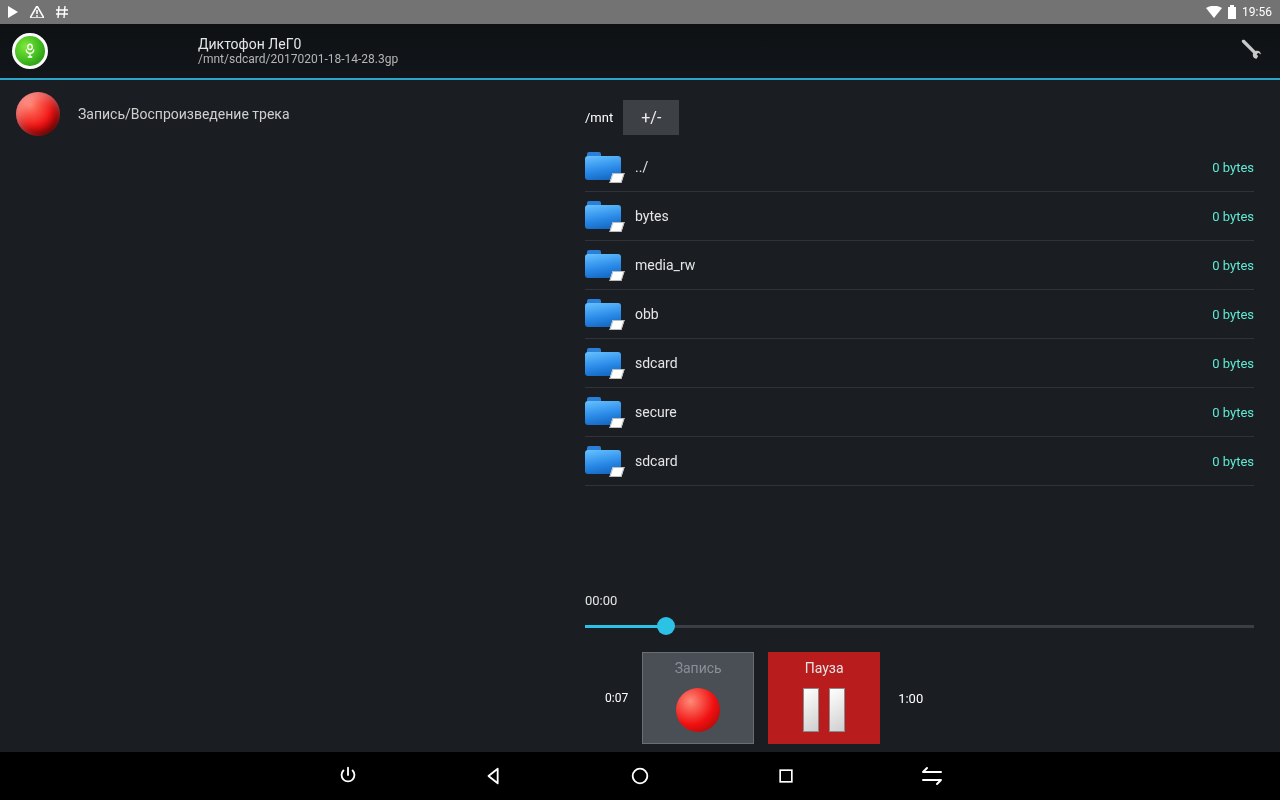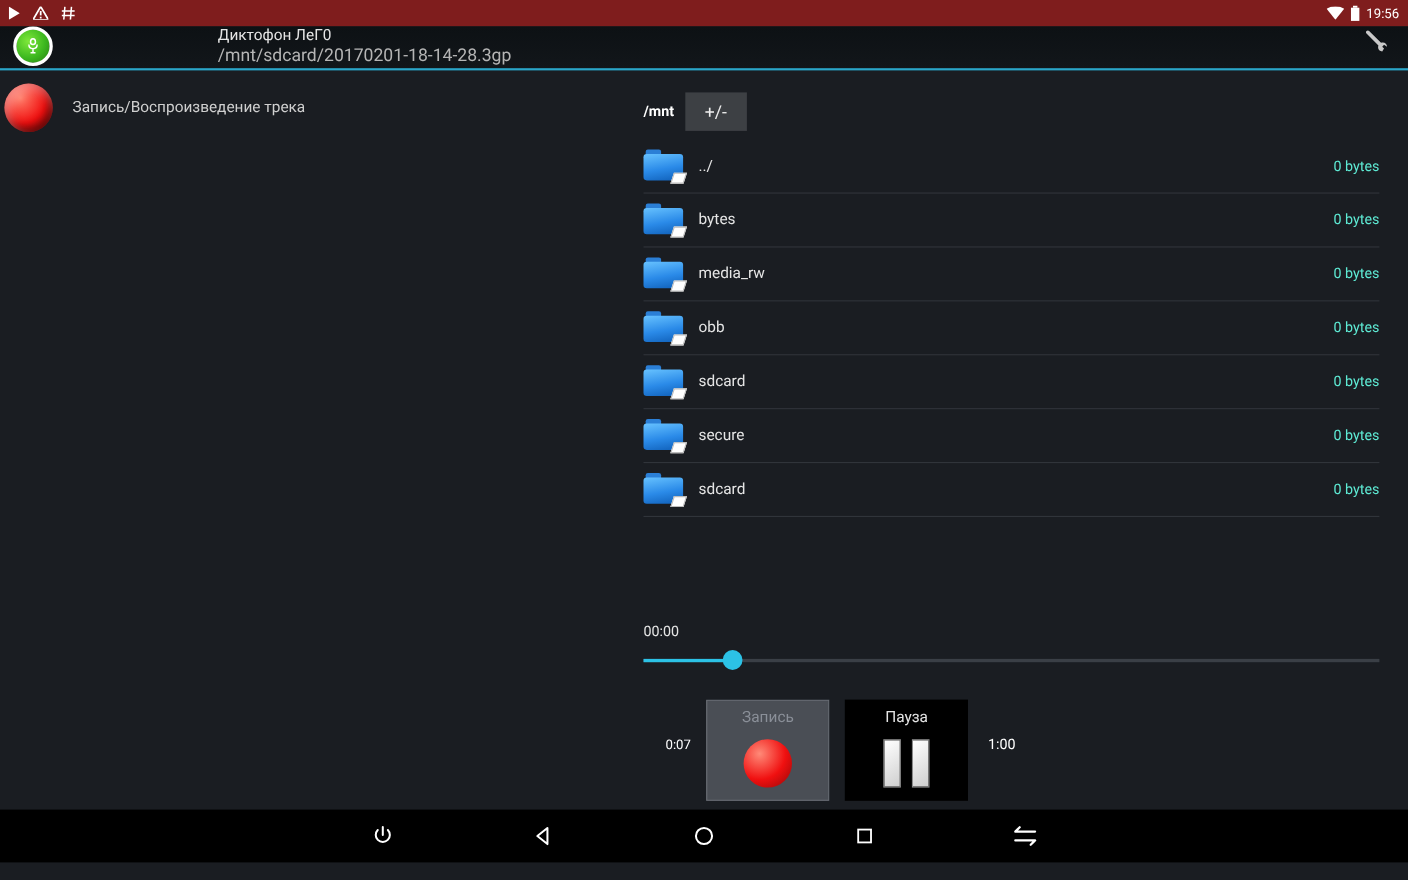--- a/index.html
+++ b/index.html
@@ -1,43 +1,43 @@
 <!DOCTYPE html>
 <html><head>
 <meta charset="utf-8">
 <style>
   * { margin: 0; padding: 0; box-sizing: border-box; font-family: Roboto, Arial, sans-serif; }
   html, body { width: 1280px; height: 800px; overflow: hidden; background: #1a1d22; color: #fff; }
   
   
-  .status-bar { height: 24px; background: #7f1d1d; display: flex; align-items: center; padding: 0 8px; font-size: 12px; }
+  .status-bar { height: 24px; background: #737373; display: flex; align-items: center; padding: 0 8px; font-size: 12px; }
   .status-left { display: flex; align-items: center; gap: 12px; }
   .status-right { margin-left: auto; display: flex; align-items: center; gap: 6px; }
   .status-icon { display: inline-flex; align-items: center; justify-content: center; }
   
   
-  .app-header { height: 40px; background: linear-gradient(to bottom, #0d1114, #12161a); border-bottom: 2px solid #2aa6c9; display: flex; align-items: flex-start; padding: 0 12px; }
+  .app-header { height: 56px; background: linear-gradient(to bottom, #0d1114, #12161a); border-bottom: 2px solid #2aa6c9; display: flex; align-items: center; padding: 0 12px; }
   .app-icon { width: 36px; height: 36px; border-radius: 50%; background: radial-gradient(circle at 35% 35%, #7ee83a, #3db81f 55%, #2a8a14 90%); border: 3px solid #fff; display: flex; align-items: center; justify-content: center; position: relative; }
   .app-icon svg { width: 18px; height: 18px; }
   .app-title-block { margin-left: 10px; display: flex; flex-direction: column; justify-content: center; }
   .app-title { font-size: 14px; color: #e5e5e5; }
-  .app-subtitle { font-size: 16px; color: #b5b5b5; }
+  .app-subtitle { font-size: 12px; color: #b5b5b5; }
   .wrench { margin-left: auto; margin-right: 6px; }
   
   
   .main { display: flex; height: calc(800px - 24px - 56px - 48px); }
-  .left-pane { width: 585px; padding: 12px 4px; }
+  .left-pane { width: 585px; padding: 12px 16px; }
   .record-row { display: flex; align-items: center; gap: 18px; }
   .red-dot { width: 44px; height: 44px; border-radius: 50%; background: radial-gradient(circle at 33% 30%, #ff7a66, #f01010 55%, #9c0808 95%); box-shadow: inset 4px 6px 10px rgba(255,255,255,.35), inset -3px -4px 8px rgba(0,0,0,.5); }
   .record-label { font-size: 14px; color: #cfcfcf; }
   
   .right-pane { flex: 1; padding: 0 26px 0 0; display: flex; flex-direction: column; min-width: 0; }
   
   .path-row { display: flex; align-items: center; gap: 10px; margin-top: 20px; margin-bottom: 8px; }
-  .path-label { font-weight: 700; font-size: 13px; }
+  .path-label { font-weight: 400; font-size: 13px; }
   .pm-btn { background: #3d4044; color: #ededed; font-size: 16px; padding: 8px 18px; border: none; cursor: pointer; }
   
   .file-list { display: flex; flex-direction: column; }
   .file-row { display: flex; align-items: center; height: 49px; border-bottom: 1px solid #30343a; cursor: pointer; }
   .folder-icon { width: 36px; height: 30px; position: relative; margin-right: 14px; }
   .folder-icon .tab { position: absolute; top: 0; left: 2px; width: 14px; height: 6px; background: #2b7fd6; border-radius: 2px 2px 0 0; }
   .folder-icon .body { position: absolute; top: 4px; left: 0; width: 36px; height: 24px; background: linear-gradient(170deg, #67c2ff 0%, #2a8ae8 55%, #0f5fb8 100%); border-radius: 3px; }
   .folder-icon .sheet { position: absolute; bottom: -1px; right: -2px; width: 12px; height: 10px; background: #fff; transform: skewX(-18deg); border: 1px solid #bcbcbc; }
   .file-name { font-size: 14px; color: #e5e5e5; }
   .file-size { margin-left: auto; font-size: 13px; color: #5eead4; }
@@ -47,22 +47,22 @@
   .time-curr { font-size: 13px; color: #e5e5e5; margin-bottom: 6px; }
   .seek-wrap { position: relative; height: 24px; display: flex; align-items: center; }
   .seek-bg { position: absolute; left: 0; right: 0; height: 3px; background: #3a3f46; }
   .seek-fill { position: absolute; left: 0; width: 80px; height: 3px; background: #2cc2e6; }
   .seek-thumb { position: absolute; left: 72px; width: 18px; height: 18px; border-radius: 50%; background: #2cc2e6; }
   
   .time-row { display: flex; align-items: center; margin-top: 14px; }
   .t-elapsed { font-size: 12px; margin-left: 20px; }
   .t-total { font-size: 13px; margin-left: 18px; }
   
-  .controls { display: flex; gap: 14px; align-items: stretch; margin-left: 14px; margin-top: 10px; }
-  .ctl { background: #000000; padding: 8px 14px 10px; display: flex; flex-direction: column; align-items: center; gap: 10px; cursor: pointer; min-width: 112px; }
+  .controls { display: flex; gap: 14px; align-items: stretch; margin-left: 14px; }
+  .ctl { background: #b91c1c; padding: 8px 14px 10px; display: flex; flex-direction: column; align-items: center; gap: 10px; cursor: pointer; min-width: 112px; }
   .ctl.active { background: #4a4e55; box-shadow: 0 0 0 1px #6a6e75 inset; }
   .ctl-label { font-size: 14px; color: #e5e5e5; }
   .ctl.active .ctl-label { color: #8a8f98; }
   .ctl-icon { width: 48px; height: 48px; display: flex; align-items: center; justify-content: center; }
   .red-ball { width: 44px; height: 44px; border-radius: 50%; background: radial-gradient(circle at 33% 30%, #ff8a78, #f01010 55%, #9c0808 95%); }
   .pause-bars { display: flex; gap: 10px; }
   .pause-bars span { width: 16px; height: 44px; background: linear-gradient(145deg, #ffffff, #cfcfcf); border: 1px solid #8a8a8a; }
   .stop-sq { width: 44px; height: 44px; background: linear-gradient(145deg, #ffffff, #d2d2d2); border: 1px solid #8a8a8a; }
   
   

